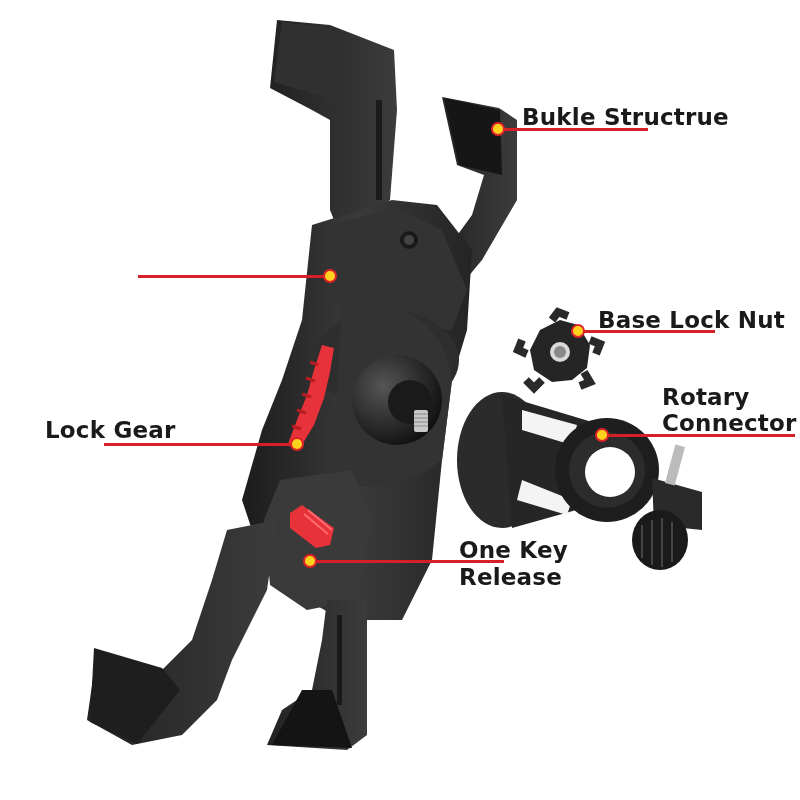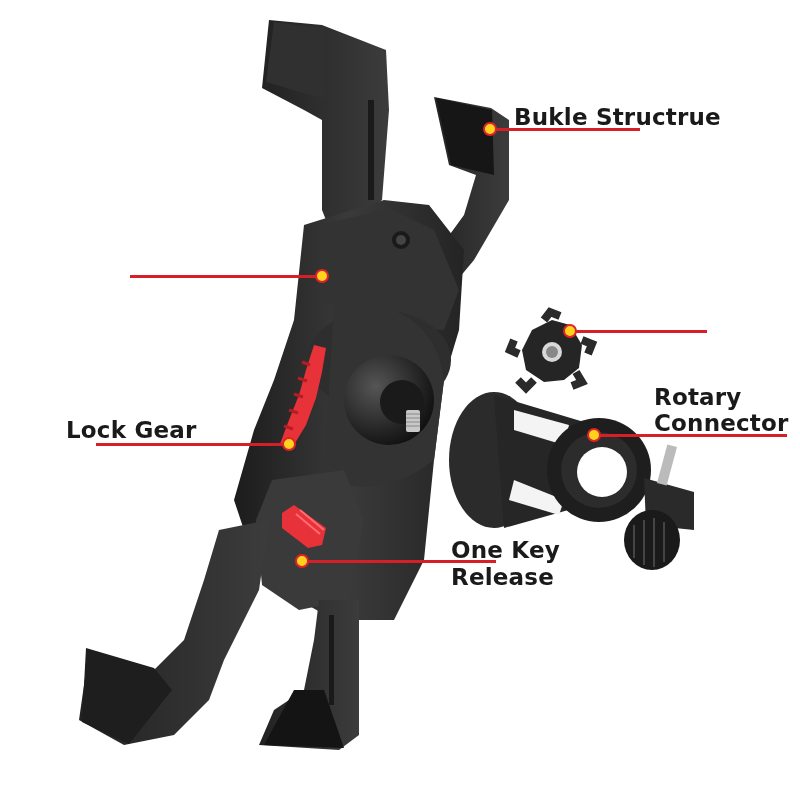--- a/index.html
+++ b/index.html
@@ -1,17 +1,17 @@
 <!DOCTYPE html>
 <html><head>
   <meta charset="utf-8">
   <style>
     html, body { margin: 0; padding: 0; }
     body { width: 800px; height: 800px; background: #ffffff; position: relative; overflow: hidden; font-family: "DejaVu Sans", sans-serif; }
-    .stage { position: absolute; left: 4px; top: 0; width: 780px; height: 800px; }
+    .stage { position: absolute; left: 12px; top: 0; width: 780px; height: 800px; }
     svg.product { position: absolute; left: 0; top: 0; width: 800px; height: 800px; }
     .label { position: absolute; color: #1a1a1a; font-weight: bold; font-size: 23px; line-height: 22px; letter-spacing: 0.2px; white-space: nowrap; }
     .line { position: absolute; height: 3px; background: #d42026; }
     .dot { position: absolute; width: 10px; height: 10px; border-radius: 50%; background: #ffd21e; border: 2px solid #e0222a; box-sizing: content-box; transform: translate(-7px,-7px); }
   </style>
 </head>
 <body>
 
 <div class="stage">
 
@@ -103,24 +103,25 @@
     </g>
   </svg>
 
   <div class="label" style="left:510px; top:106px;">Bukle Structrue</div>
   <div class="line" style="left:486px; top:128px; width:150px;"></div>
   <div class="dot" style="left:486px; top:129px;"></div>
 
   <div class="line" style="left:126px; top:275px; width:192px;"></div>
   <div class="dot" style="left:318px; top:276px;"></div>
 
-  <div class="label" style="left:33px; top:419px;margin-left:29px;">Lock Gear</div>
+  <div class="label" style="left:33px; top:419px;">Lock Gear</div>
   <div class="line" style="left:92px; top:443px; width:193px;"></div>
   <div class="dot" style="left:285px; top:444px;"></div>
 
+  <div class="label" style="left:586px; top:309px;">Base Lock Nut</div>
   <div class="line" style="left:566px; top:330px; width:137px;"></div>
   <div class="dot" style="left:566px; top:331px;"></div>
 
   <div class="label" style="left:650px; top:386px;">Rotary</div>
   <div class="label" style="left:650px; top:412px;">Connector</div>
   <div class="line" style="left:590px; top:434px; width:193px;"></div>
   <div class="dot" style="left:590px; top:435px;"></div>
 
   <div class="label" style="left:447px; top:539px;">One Key</div>
   <div class="label" style="left:447px; top:566px;">Release</div>

